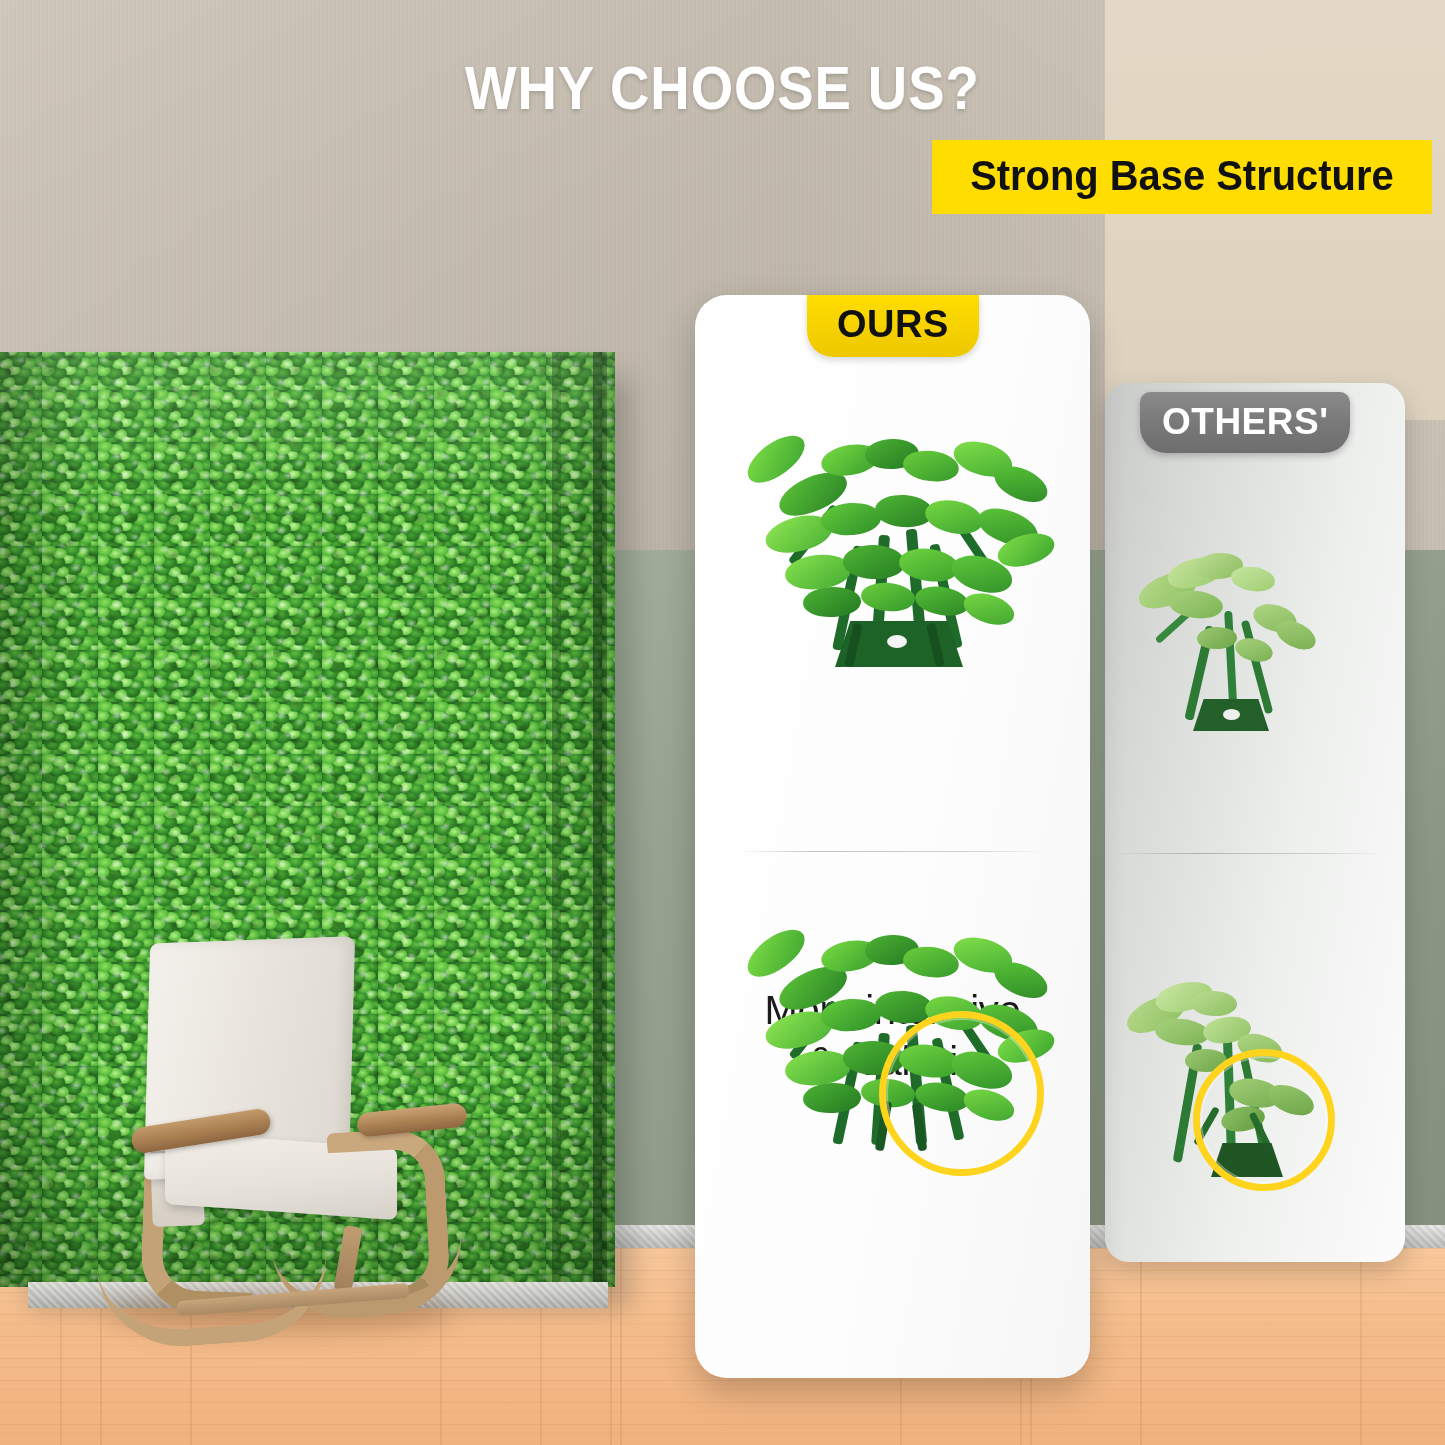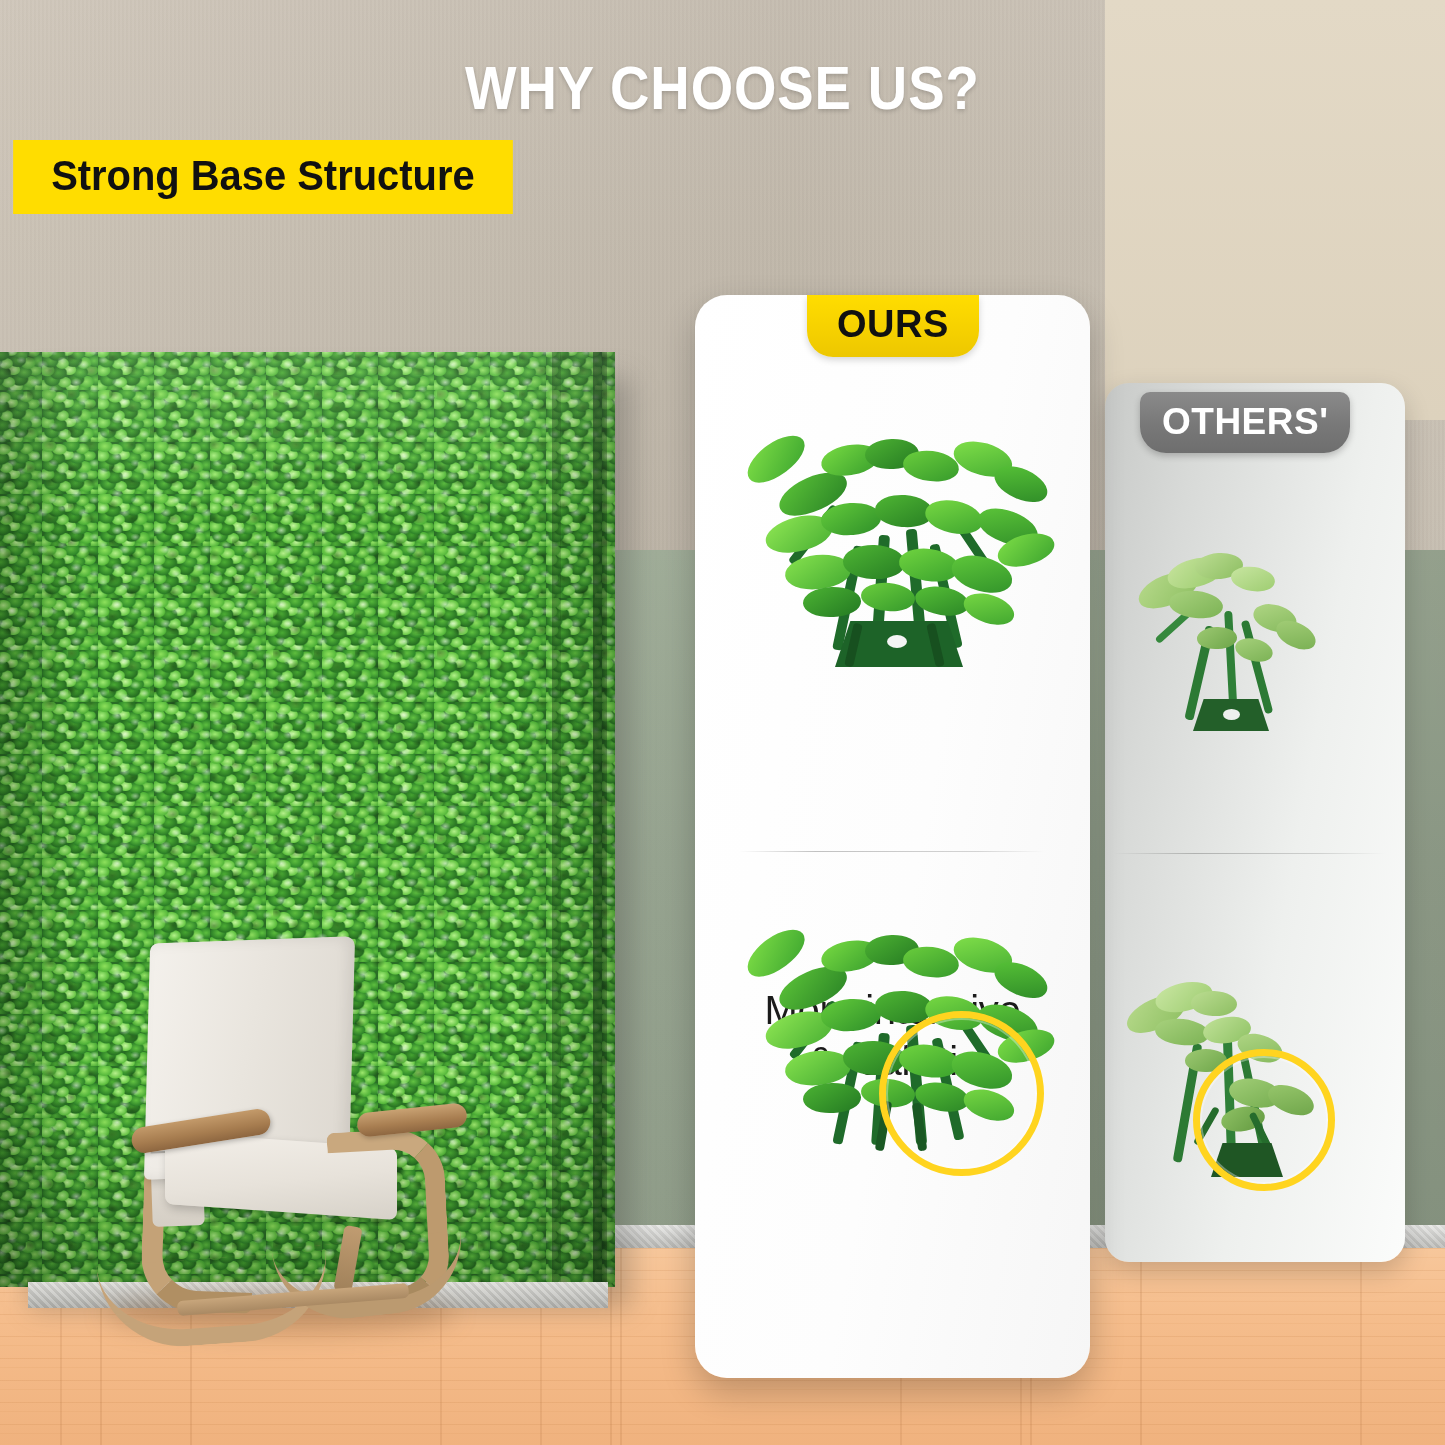--- a/index.html
+++ b/index.html
@@ -332,21 +332,21 @@
     <div class="stretcher"></div>
   </div>
 </div>
 
 <div style="position:absolute;left:0;top:52px;width:1445px;text-align:center;z-index:10;">
   <span style="font-size:62px;font-weight:bold;color:#ffffff;letter-spacing:1px;
                font-stretch:condensed;text-shadow:0 2px 5px rgba(0,0,0,.18);
                transform:scaleX(.88);display:inline-block;">WHY CHOOSE US?</span>
 </div>
 
-<div style="position:absolute;left:0;top:140px;width:1445px;text-align:left;z-index:10;">
+<div style="position:absolute;left:0;top:140px;width:1445px;text-align:right;z-index:10;">
   <span style="display:inline-block;background:#ffdd00;color:#111111;
                font-size:42px;font-weight:bold;padding:12px 40px 14px;
                letter-spacing:0px;transform:scaleX(.95);">Strong Base Structure</span>
 </div>
 
 <div class="others-panel">
 
   <div class="plant" style="left:30px;top:170px;width:215px;height:185px;">
     <div class="stem" style="left:60px;top:72px;width:9px;height:96px;transform:rotate(13deg);background:#2c7a34;"></div>
     <div class="stem" style="left:92px;top:58px;width:8px;height:108px;transform:rotate(-3deg);background:#2f8038;"></div>

